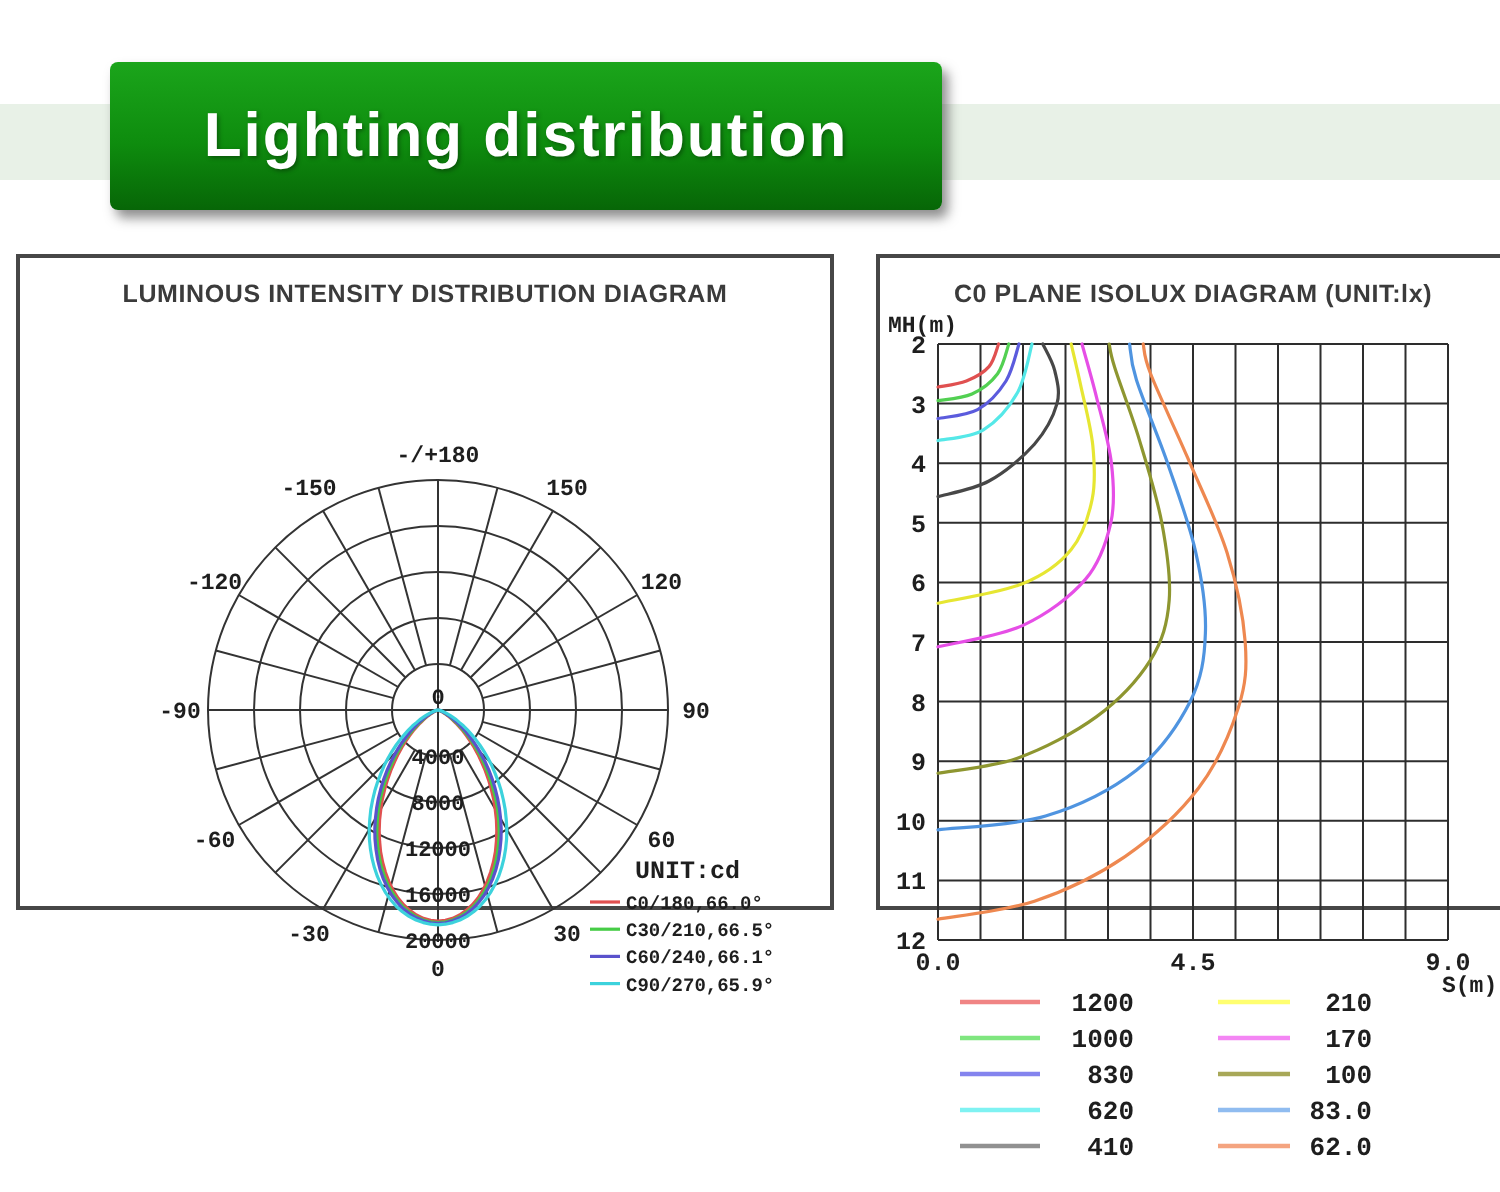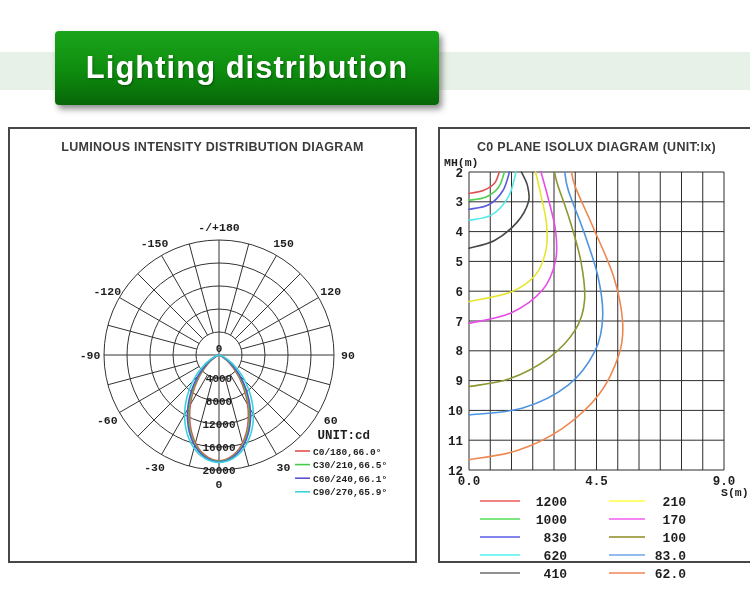--- a/index.html
+++ b/index.html
@@ -1,26 +1,26 @@
 <!DOCTYPE html>
 <html><head>
 <meta charset="utf-8">
 <style>
   html,body{margin:0;padding:0;background:#fff;}
   .stage{position:relative;width:750px;height:596px;background:#fff;overflow:hidden;
          font-family:"Liberation Sans",sans-serif;}
   .band{position:absolute;left:0;top:52px;width:750px;height:38px;
         background:linear-gradient(#e2ede0,#eef5ed);}
-  .title-box{position:absolute;left:55px;top:31px;width:384px;height:74px;
+  .title-box{position:absolute;left:55px;top:31px;width:416px;height:74px;
         background:linear-gradient(#1ba51b,#0e8c0e 55%,#076607);
         border-radius:4px;box-shadow:3px 4px 6px rgba(50,50,50,.55);
         display:flex;align-items:center;justify-content:center;}
   .title-box span{color:#fff;font-size:31px;font-weight:bold;letter-spacing:1px;
         text-shadow:1px 1px 2px rgba(0,0,0,.35);white-space:nowrap;}
-  .panel{position:absolute;top:127px;height:436px;border:2px solid #474747;
+  .panel{position:absolute;top:127px;height:328px;border:2px solid #474747;
         background:#fff;box-sizing:border-box;}
   .panel-left{left:8px;width:409px;}
   .panel-right{left:424px;width:317px;margin-left:14px;}
   .panel-title{position:absolute;top:11px;left:0;right:0;text-align:center;
         font-size:12.5px;font-weight:bold;letter-spacing:.3px;color:#3b3b3b;}
   .footer-text{position:absolute;top:362px;left:36px;right:0;text-align:center;
         font-size:13.5px;font-weight:bold;color:#3b3b3b;white-space:nowrap;}
   svg.chart{position:absolute;left:0;top:0;}
 </style>
 </head>

